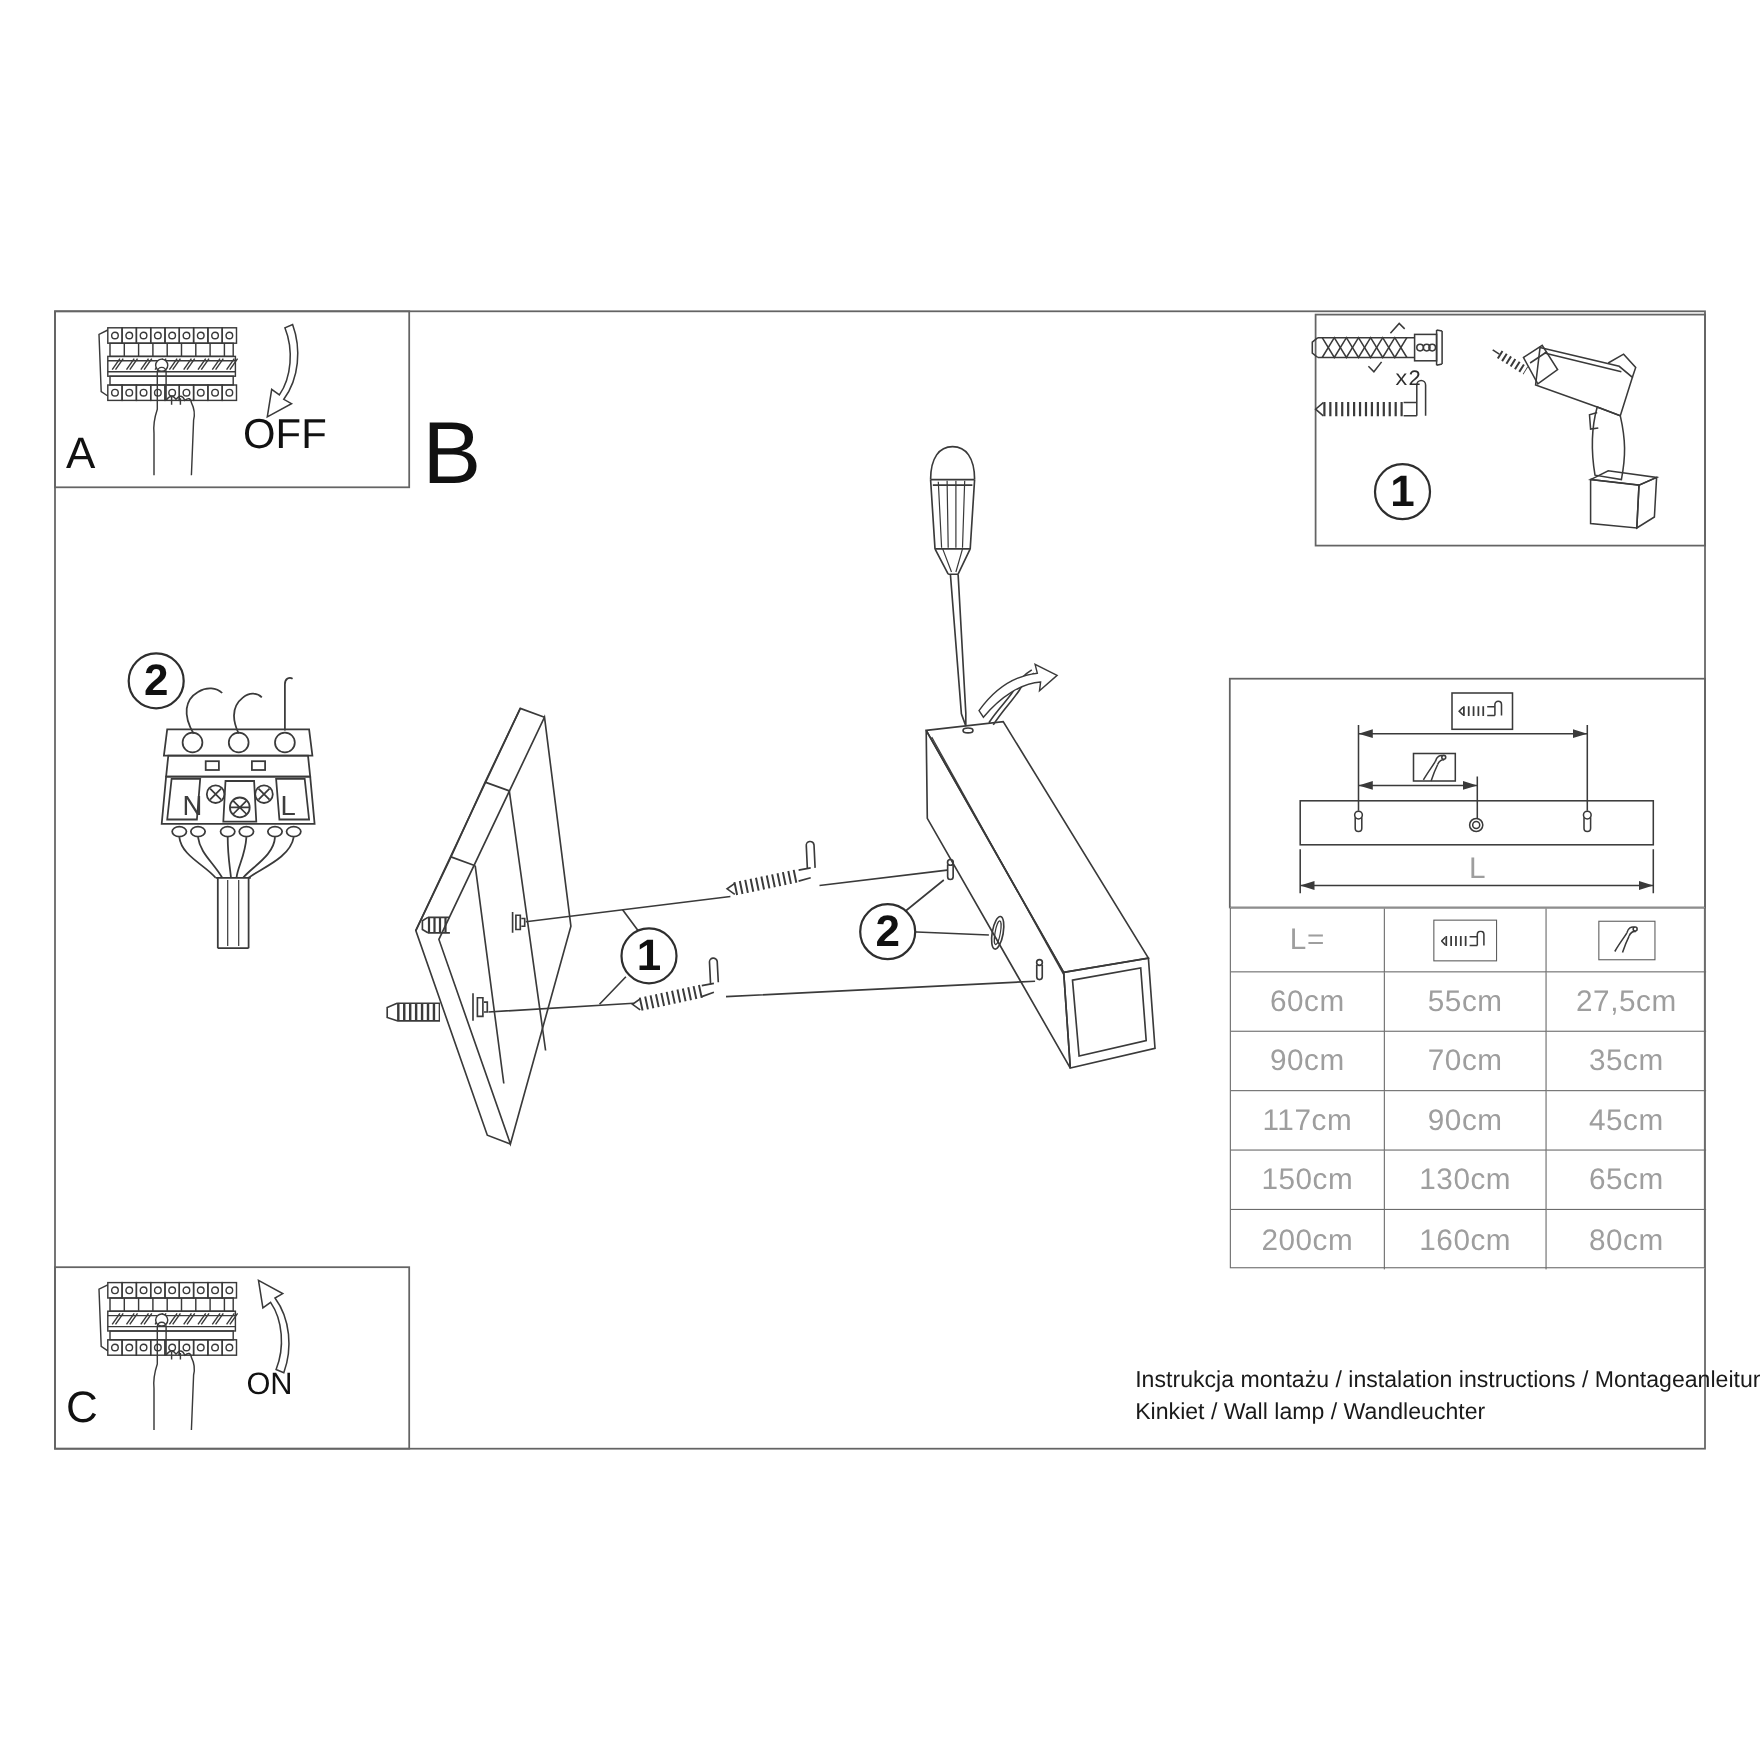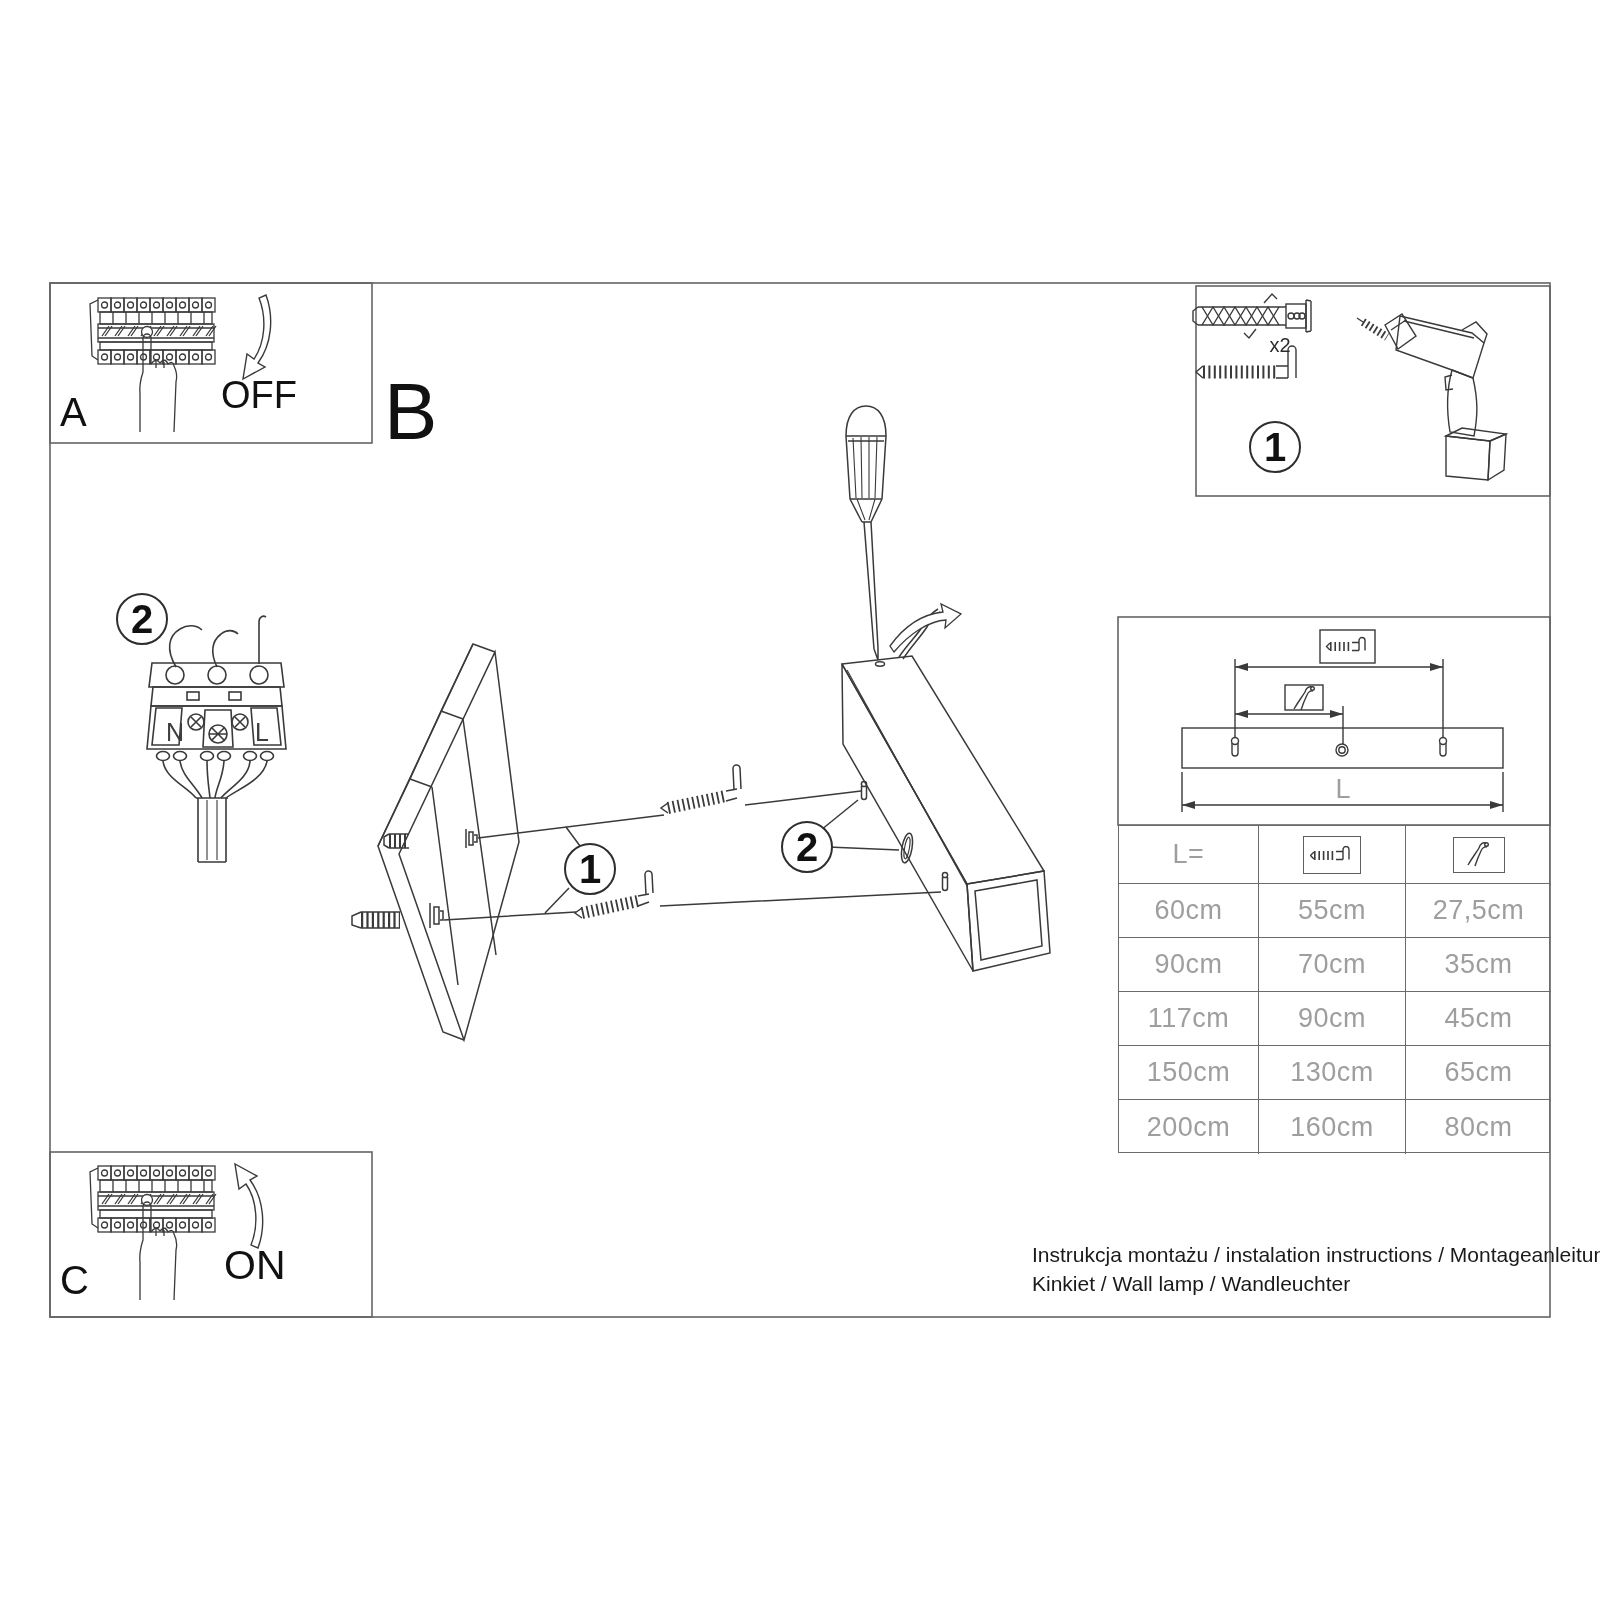--- a/index.html
+++ b/index.html
@@ -286,22 +286,22 @@
       <path d="M1182,772 L1182,812 M1503,772 L1503,812"></path>
       <path d="M1182,805 L1503,805"></path>
       <path d="M1182,805 L1195,801 L1195,809 Z M1503,805 L1490,801 L1490,809 Z" fill="#3a3a3a" stroke="none"></path>
     </g>
   </svg>
 
   <div class="abs letter" style="left:60px;top:390px;font-size:40px;">A</div>
   <div class="abs letter" style="left:221px;top:374px;font-size:38px;">OFF</div>
   <div class="abs letter" style="left:384px;top:372px;font-size:80px;line-height:1;">B</div>
   <div class="abs letter" style="left:60px;top:1258px;font-size:40px;">C</div>
-  <div class="abs letter" style="left:224px;top:1242px;font-size:41px;">ON</div>
-  <div class="abs" style="left:1262px;top:334px;width:36px;text-align:center;font-size:20px;color:#2e2e2e;">x2</div>
+  <div class="abs letter" style="left:224px;top:1242px;font-size:28px;">ON</div>
+  <div class="abs" style="left:1262px;top:334px;width:36px;text-align:center;font-size:20px;color:#2e2e2e;font-family:Liberation Mono, monospace;">x2</div>
 
   <div class="abs num-circle" style="left:1249px;top:421px;">1</div>
   <div class="abs num-circle" style="left:116px;top:593px;">2</div>
   <div class="abs num-circle" style="left:564px;top:843px;">1</div>
   <div class="abs num-circle" style="left:781px;top:821px;">2</div>
 
   <div class="abs cad" style="left:1328px;top:774px;width:30px;text-align:center;font-size:27px;">L</div>
 
   <div id="spec-table" class="abs">
     <div class="cell">L=</div>

